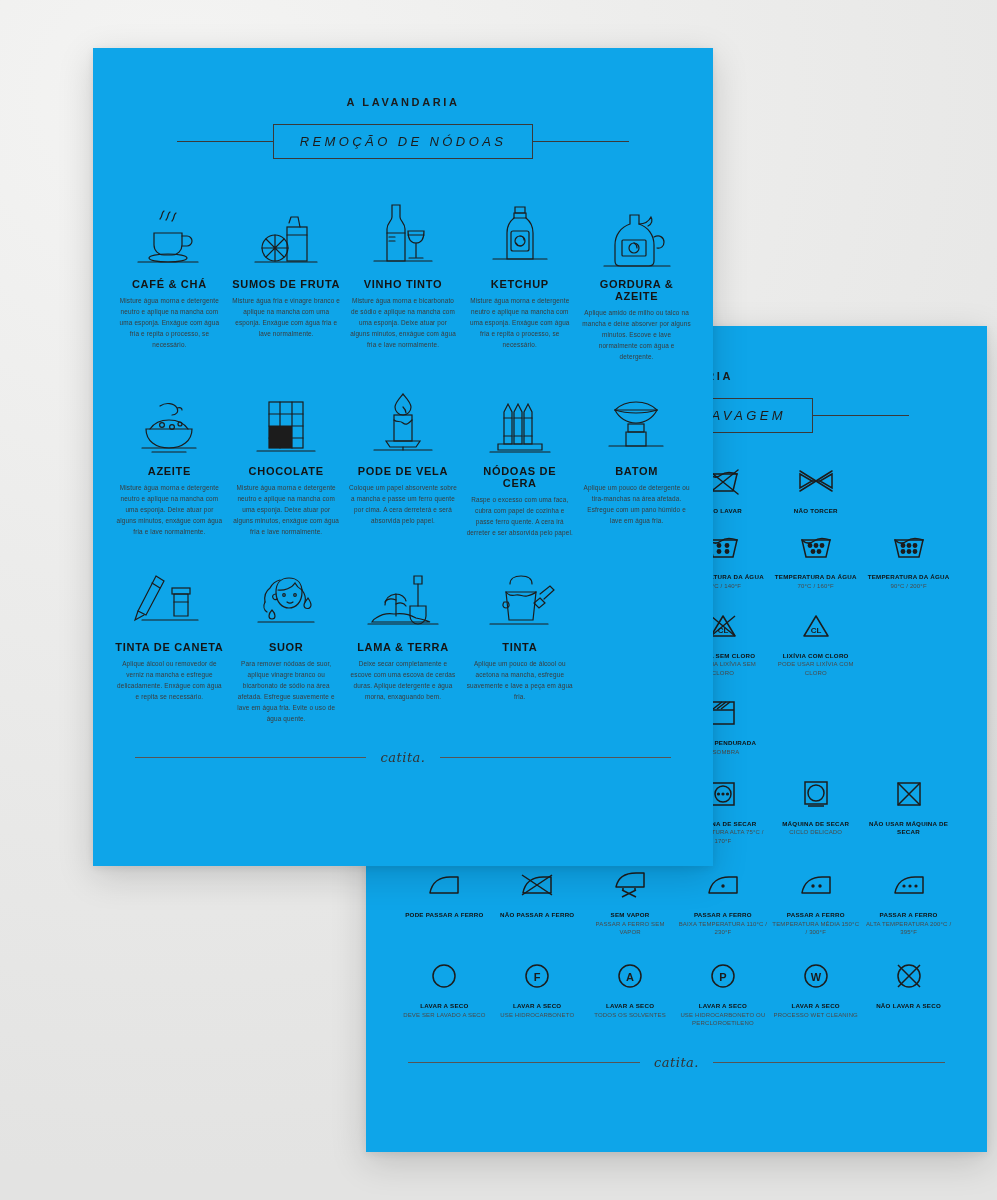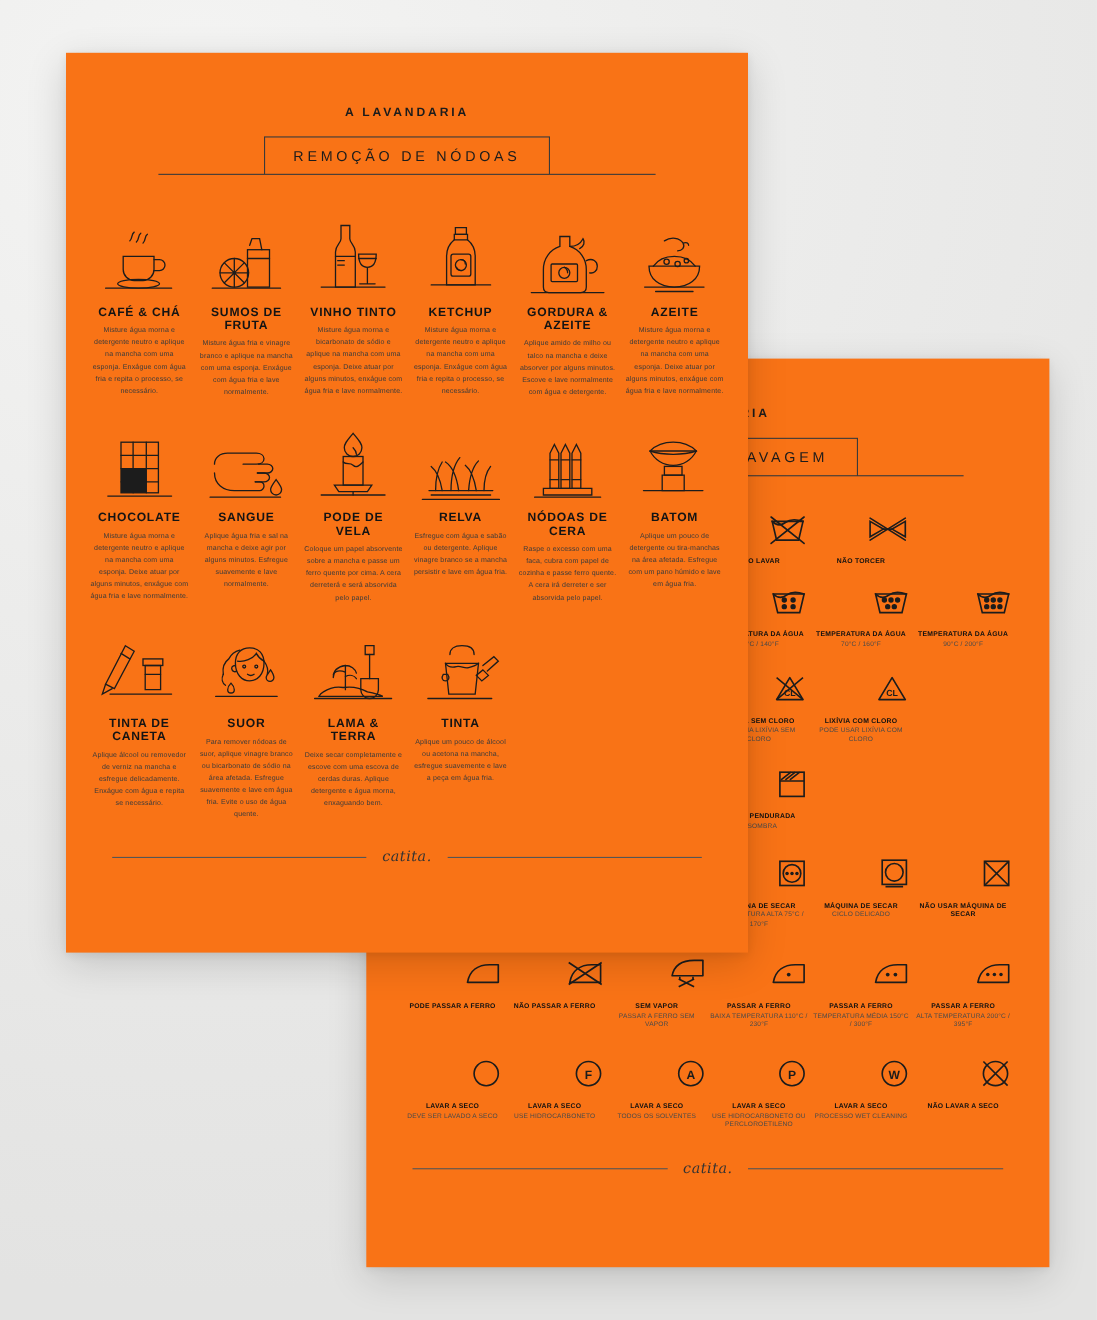--- a/index.html
+++ b/index.html
@@ -8,47 +8,49 @@
     background:#ececeb;
     font-family:"Liberation Sans", sans-serif;
   }
   .bg-grad{
     position:absolute;inset:0;
     background:
       radial-gradient(120% 90% at 18% 8%, #f4f4f3 0%, #ececeb 45%, #e3e3e2 100%);
   }
   
   .poster{
-    position:absolute;background:#f97316;
+    position:absolute;background:#0ea5e9;
     box-shadow:0 10px 34px rgba(0,0,0,.16), 0 2px 8px rgba(0,0,0,.08);
+    margin-left:33px;
   }
   #poster-stains{ left:60px; top:48px; width:620px; height:818px; z-index:3;}
   #poster-symbols{ left:333px; top:326px; width:621px; height:826px; z-index:2;}
 
   
   .brand{
     text-align:center;font-size:11px;letter-spacing:2.6px;font-weight:700;
     color:#1c1c1c;
   }
   .titlebar{
-    display:flex;align-items:flex-end;justify-content:center;
+    display:flex;align-items:center;justify-content:center;
     margin-top:16px;
+    font-style:italic;
   }
   .titlebar .rule{flex:1;height:1px;background:#3a3a3a;}
   .titlebar .box{
     border:1px solid #3a3a3a;padding:9px 26px;
     font-size:13px;letter-spacing:3.4px;font-weight:400;color:#1c1c1c;
     white-space:nowrap;
   }
   .titlebar .rule.left{margin-right:0;max-width:96px;}
   .titlebar .rule.right{margin-left:0;max-width:96px;}
 
   
   .stain-grid{
-    display:grid;grid-template-columns:repeat(6,1fr);
+    display:grid;grid-template-columns:repeat(5,1fr);
     padding:0 18px;margin-top:34px;row-gap:18px;
   }
   .stain-cell{ text-align:center;padding:0 4px; }
   .stain-art{
     height:78px;display:flex;align-items:flex-end;justify-content:center;
   }
   .stain-art svg{display:block;}
   .stain-name{
     font-size:11px;font-weight:700;letter-spacing:.7px;color:#141414;
     margin-top:7px;
@@ -69,21 +71,21 @@
     color:#333;letter-spacing:.5px;
   }
 
   
   .sym-section{ padding:0 34px; }
   .sym-grid{
     display:grid;grid-template-columns:repeat(6,1fr);
     column-gap:4px;row-gap:10px;
   }
   .sym-cell{text-align:center;}
-  .sym-art{height:44px;display:flex;align-items:center;justify-content:flex-end;}
+  .sym-art{height:44px;display:flex;align-items:center;justify-content:center;}
   .sym-art svg{display:block;}
   .sym-title{
     font-size:6.2px;font-weight:700;letter-spacing:.25px;color:#111;
     margin-top:4px;line-height:1.35;
   }
   .sym-sub{
     font-size:6px;color:#4a4a4a;line-height:1.4;letter-spacing:.15px;
   }
 </style>
 </head>
@@ -204,64 +206,37 @@
           <rect x="22" y="8" width="34" height="46"></rect>
           <path d="M22 20h34M22 32h34M22 44h34M33 8v46M45 8v46"></path>
           <rect x="22" y="32" width="23" height="22" fill="#1c1c1c" stroke="none"></rect>
           <path d="M10 57h58"></path>
         </svg>
       </div>
       <div class="stain-name">CHOCOLATE</div>
       <div class="stain-desc">Misture água morna e detergente neutro e aplique na mancha com uma esponja. Deixe atuar por alguns minutos, enxágue com água fria e lave normalmente.</div>
     </div>
 
-    <div class="stain-cell">
-      <div class="stain-art">
-        <svg width="82" height="62" viewBox="0 0 82 62" fill="none" stroke="#1c1c1c" stroke-width="1.2" stroke-linecap="round">
-          <path d="M12 26c0-6 5-10 12-10h26c4 0 7 2 7 5s-3 5-7 5H38"></path>
-          <path d="M52 26h8c3 0 5 2 5 4s-2 4-5 4h-9"></path>
-          <path d="M51 34h6c3 0 5 2 5 4s-2 4-5 4h-8"></path>
-          <path d="M49 42h4c3 0 4 2 4 4s-2 4-4 4H30c-10 0-18-6-18-16"></path>
-          <path d="M68 40c3 4 5 7 5 9a5 5 0 0 1-10 0c0-2 2-5 5-9z"></path>
-          <path d="M8 56h64"></path>
-        </svg>
-      </div>
-      <div class="stain-name">SANGUE</div>
-      <div class="stain-desc">Aplique água fria e sal na mancha e deixe agir por alguns minutos. Esfregue suavemente e lave normalmente.</div>
-    </div>
 
     <div class="stain-cell">
       <div class="stain-art">
         <svg width="78" height="68" viewBox="0 0 78 68" fill="none" stroke="#1c1c1c" stroke-width="1.2" stroke-linecap="round">
           <path d="M39 4c5 6 8 9 8 13a8 8 0 0 1-16 0c0-4 3-7 8-13z"></path>
           <path d="M39 17c2 2 3 4 3 6"></path>
           <rect x="30" y="25" width="18" height="26"></rect>
           <path d="M30 30c3 3 6 0 9 3s6 0 9-3"></path>
           <path d="M22 51h34l-4 6H26z"></path>
           <path d="M39 57v3"></path>
           <path d="M10 60h58"></path>
         </svg>
       </div>
       <div class="stain-name">PODE DE VELA</div>
       <div class="stain-desc">Coloque um papel absorvente sobre a mancha e passe um ferro quente por cima. A cera derreterá e será absorvida pelo papel.</div>
     </div>
 
-    <div class="stain-cell">
-      <div class="stain-art">
-        <svg width="86" height="62" viewBox="0 0 86 62" fill="none" stroke="#1c1c1c" stroke-width="1.2" stroke-linecap="round">
-          <path d="M20 50c0-12 2-20 6-26M26 50c-2-12-5-18-10-22M34 50c0-16 3-24 8-30M41 50c-2-14-6-22-12-26"></path>
-          <path d="M50 50c1-14 4-22 9-27M57 50c-2-12-5-19-10-23M64 50c0-10 2-17 6-22"></path>
-          <path d="M14 50h58"></path>
-          <path d="M16 54h54"></path>
-          <path d="M8 58h70"></path>
-        </svg>
-      </div>
-      <div class="stain-name">RELVA</div>
-      <div class="stain-desc">Esfregue com água e sabão ou detergente. Aplique vinagre branco se a mancha persistir e lave em água fria.</div>
-    </div>
 
     <div class="stain-cell">
       <div class="stain-art">
         <svg width="80" height="64" viewBox="0 0 80 64" fill="none" stroke="#1c1c1c" stroke-width="1.2" stroke-linecap="round">
           <path d="M24 18l4-8 4 8v32h-8zM34 18l4-8 4 8v32h-8zM44 18l4-8 4 8v32h-8z"></path>
           <path d="M24 24h8M34 24h8M44 24h8M24 42h8M34 42h8M44 42h8"></path>
           <path d="M18 50h44v6H18z"></path>
           <path d="M10 58h60"></path>
         </svg>
       </div>

